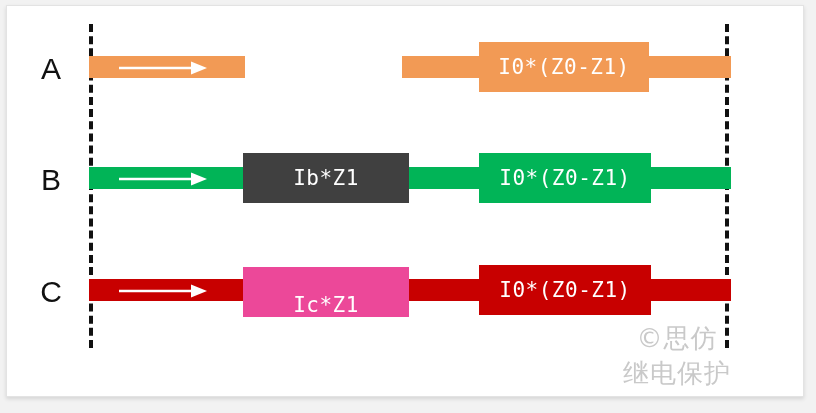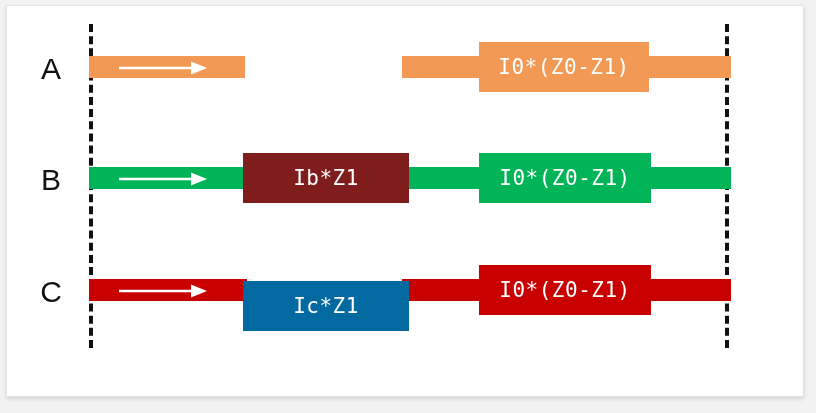--- a/index.html
+++ b/index.html
@@ -110,45 +110,49 @@
       <line x1="2" y1="10" x2="76" y2="10" stroke="#ffffff" stroke-width="2.6"></line>
       <polygon points="74,3.5 90,10 74,16.5" fill="#ffffff"></polygon>
     </svg>
 
     <div class="phase-label" style="left:24px; top:159px;">B</div>
 
     <div class="conn" style="left:82px; top:161px; width:158px; background:#01b457;"></div>
     <div class="conn" style="left:395px; top:161px; width:85px; background:#01b457;"></div>
     <div class="conn" style="left:640px; top:161px; width:84px; background:#01b457;"></div>
 
-    <div class="block" style="left:236px; top:147px; width:166px; background:#7f1d1d;">
+    <div class="block" style="left:236px; top:147px; width:166px; background:#404040;">
       <span>Ib*Z1</span>
     </div>
     <div class="block" style="left:472px; top:147px; width:172px; background:#01b457;">
       <span>I0*(Z0-Z1)</span>
     </div>
 
     <svg class="arrow" style="left:110px; top:163px;" width="92" height="20" viewBox="0 0 92 20">
       <line x1="2" y1="10" x2="76" y2="10" stroke="#ffffff" stroke-width="2.6"></line>
       <polygon points="74,3.5 90,10 74,16.5" fill="#ffffff"></polygon>
     </svg>
 
     <div class="phase-label" style="left:24px; top:271px;">C</div>
 
     <div class="conn" style="left:82px; top:273px; width:158px; background:#c80000;"></div>
     <div class="conn" style="left:395px; top:273px; width:85px; background:#c80000;"></div>
     <div class="conn" style="left:640px; top:273px; width:84px; background:#c80000;"></div>
 
-    <div class="block" style="left:236px; top:275px; width:166px; background:#0369a1;">
+    <div class="block" style="left:236px; top:261px; width:166px; background:#ec4899;align-items:flex-end;">
       <span>Ic*Z1</span>
     </div>
     <div class="block" style="left:472px; top:259px; width:172px; background:#c80000;">
       <span>I0*(Z0-Z1)</span>
     </div>
 
     <svg class="arrow" style="left:110px; top:275px;" width="92" height="20" viewBox="0 0 92 20">
       <line x1="2" y1="10" x2="76" y2="10" stroke="#ffffff" stroke-width="2.6"></line>
       <polygon points="74,3.5 90,10 74,16.5" fill="#ffffff"></polygon>
     </svg>
 
+    <div class="watermark" style="left:560px; top:315px; width:220px;">
+      <div>©思仿</div>
+      <div>继电保护</div>
+    </div>
 
   </div>
 </div>
 
 </body></html>

